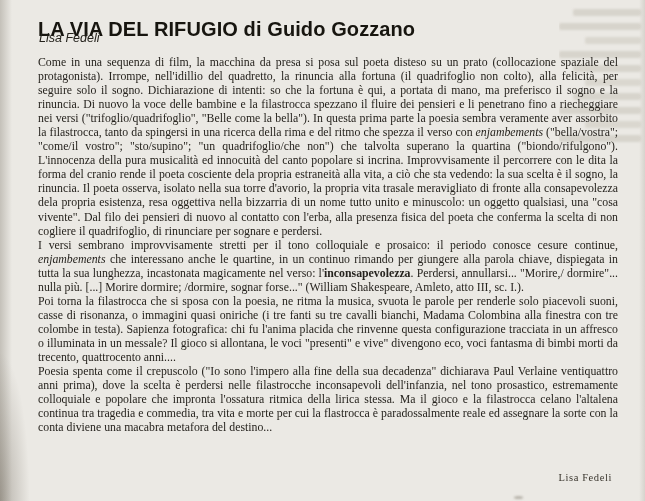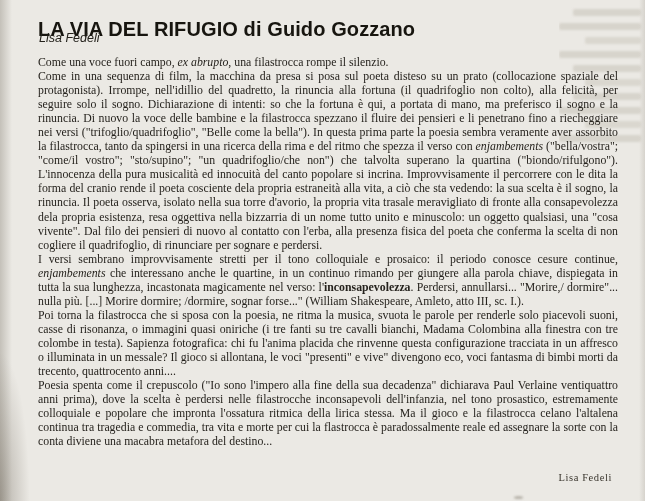--- a/index.html
+++ b/index.html
@@ -135,21 +135,20 @@
     <div class="bleed-line"></div>
     <div class="bleed-line"></div>
     <div class="bleed-line"></div>
   </div>
 
   <h1 class="title">LA VIA DEL RIFUGIO di Guido Gozzano</h1>
 
   <div class="author">Lisa Fedeli</div>
 
   <div class="body-text" id="article-body">
-      <p><span>Come una voce fuori campo, </span><i>ex abrupto</i><span>, una filastrocca rompe il silenzio.</span></p>
       <p><span>Come in una sequenza di film, la macchina da presa si posa sul poeta disteso su un prato (collocazione spaziale del protagonista). Irrompe, nell'idillio del quadretto, la rinuncia alla fortuna (il quadrifoglio non colto), alla felicità, per seguire solo il sogno. Dichiarazione di intenti: so che la fortuna è qui, a portata di mano, ma preferisco il sogno e la rinuncia. Di nuovo la voce delle bambine e la filastrocca spezzano il fluire dei pensieri e li penetrano fino a riecheggiare nei versi ("trifoglio/quadrifoglio", "Belle come la bella"). In questa prima parte la poesia sembra veramente aver assorbito la filastrocca, tanto da spingersi in una ricerca della rima e del ritmo che spezza il verso con </span><i>enjambements</i><span> ("bella/vostra"; "come/il vostro"; "sto/supino"; "un quadrifoglio/che non") che talvolta superano la quartina ("biondo/rifulgono"). L'innocenza della pura musicalità ed innocuità del canto popolare si incrina. Improvvisamente il percorrere con le dita la forma del cranio rende il poeta cosciente dela propria estraneità alla vita, a ciò che sta vedendo: la sua scelta è il sogno, la rinuncia. Il poeta osserva, isolato nella sua torre d'avorio, la propria vita trasale meravigliato di fronte alla consapevolezza dela propria esistenza, resa oggettiva nella bizzarria di un nome tutto unito e minuscolo: un oggetto qualsiasi, una "cosa vivente". Dal filo dei pensieri di nuovo al contatto con l'erba, alla presenza fisica del poeta che conferma la scelta di non cogliere il quadrifoglio, di rinunciare per sognare e perdersi.</span></p>
       <p><span>I versi sembrano improvvisamente stretti per il tono colloquiale e prosaico: il periodo conosce cesure continue, </span><i>enjambements</i><span> che interessano anche le quartine, in un continuo rimando per giungere alla parola chiave, dispiegata in tutta la sua lunghezza, incastonata magicamente nel verso: l'</span><b>inconsapevolezza</b><span>. Perdersi, annullarsi... "Morire,/ dormire"... nulla più. [...] Morire dormire; /dormire, sognar forse..." (William Shakespeare, Amleto, atto III, sc. I.).</span></p>
       <p><span>Poi torna la filastrocca che si sposa con la poesia, ne ritma la musica, svuota le parole per renderle solo piacevoli suoni, casse di risonanza, o immagini quasi oniriche (i tre fanti su tre cavalli bianchi, Madama Colombina alla finestra con tre colombe in testa). Sapienza fotografica: chi fu l'anima placida che rinvenne questa configurazione tracciata in un affresco o illuminata in un messale? Il gioco si allontana, le voci "presenti" e vive" divengono eco, voci fantasma di bimbi morti da trecento, quattrocento anni....</span></p>
       <p><span>Poesia spenta come il crepuscolo ("Io sono l'impero alla fine della sua decadenza" dichiarava Paul Verlaine ventiquattro anni prima), dove la scelta è perdersi nelle filastrocche inconsapevoli dell'infanzia, nel tono prosastico, estremamente colloquiale e popolare che impronta l'ossatura ritmica della lirica stessa. Ma il gioco e la filastrocca celano l'altalena continua tra tragedia e commedia, tra vita e morte per cui la flastrocca è paradossalmente reale ed assegnare la sorte con la conta diviene una macabra metafora del destino...</span></p>
     </div>
 
   <div class="signature">Lisa Fedeli</div>
 
   <div class="shadow-left"></div>
   <div class="shadow-corner-bl"></div>

